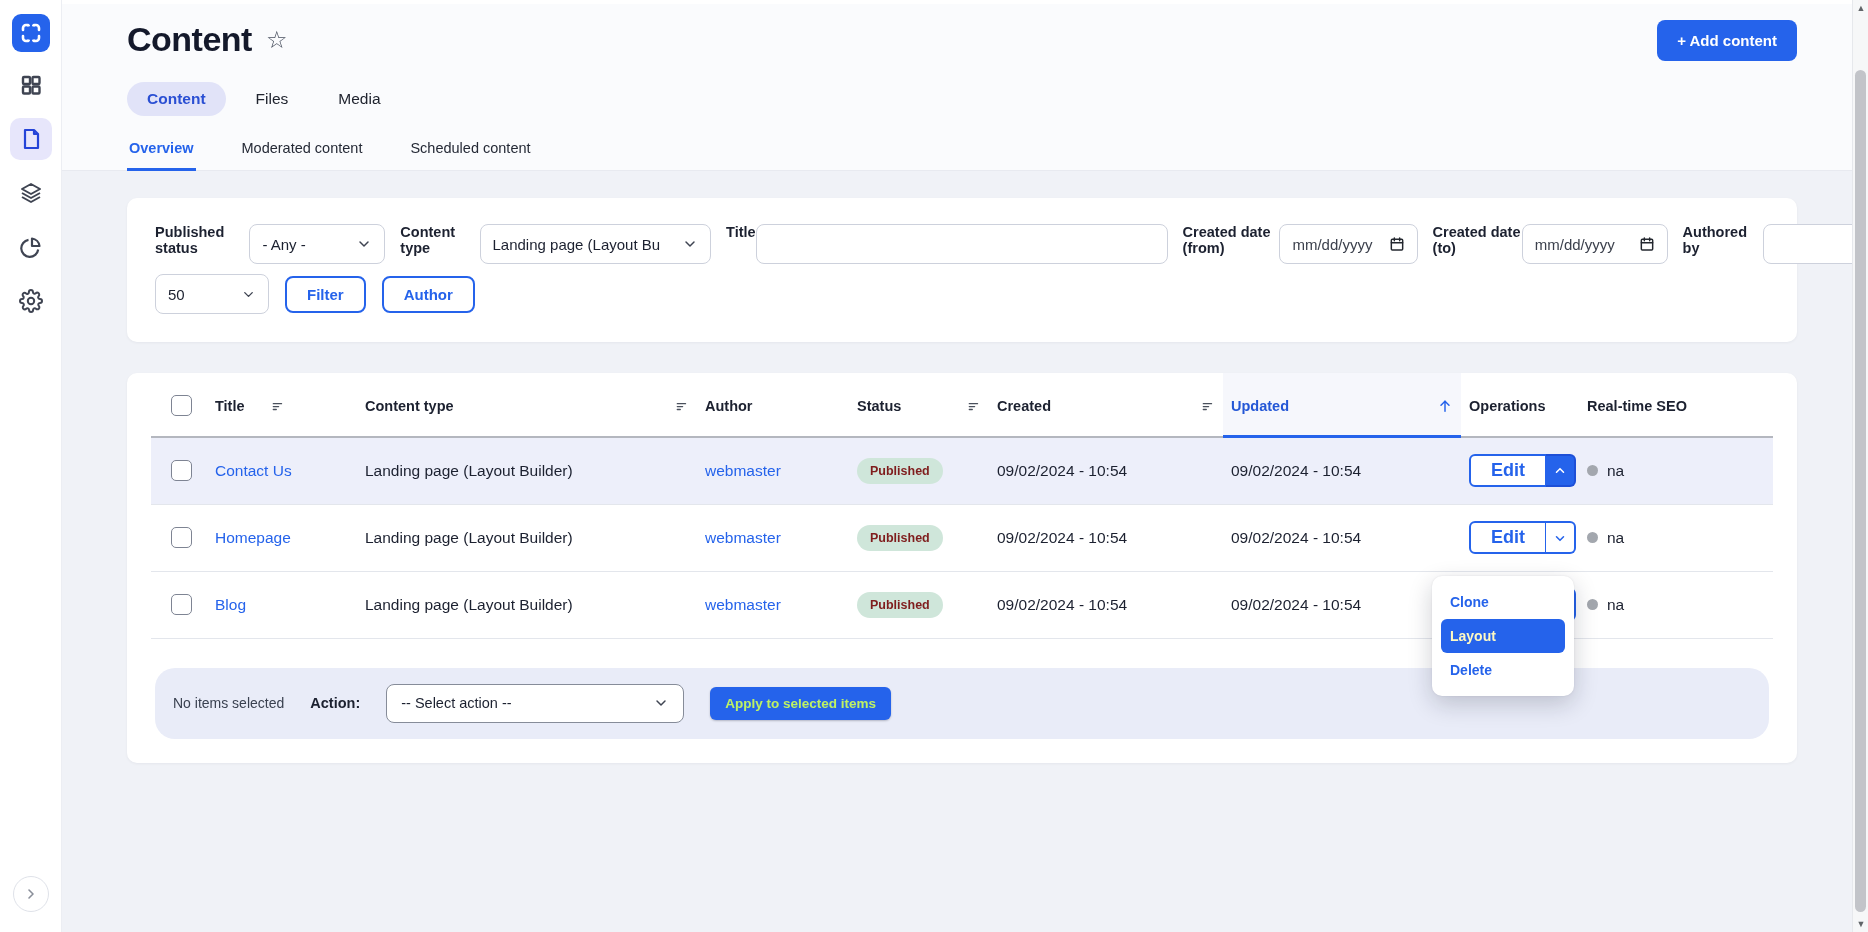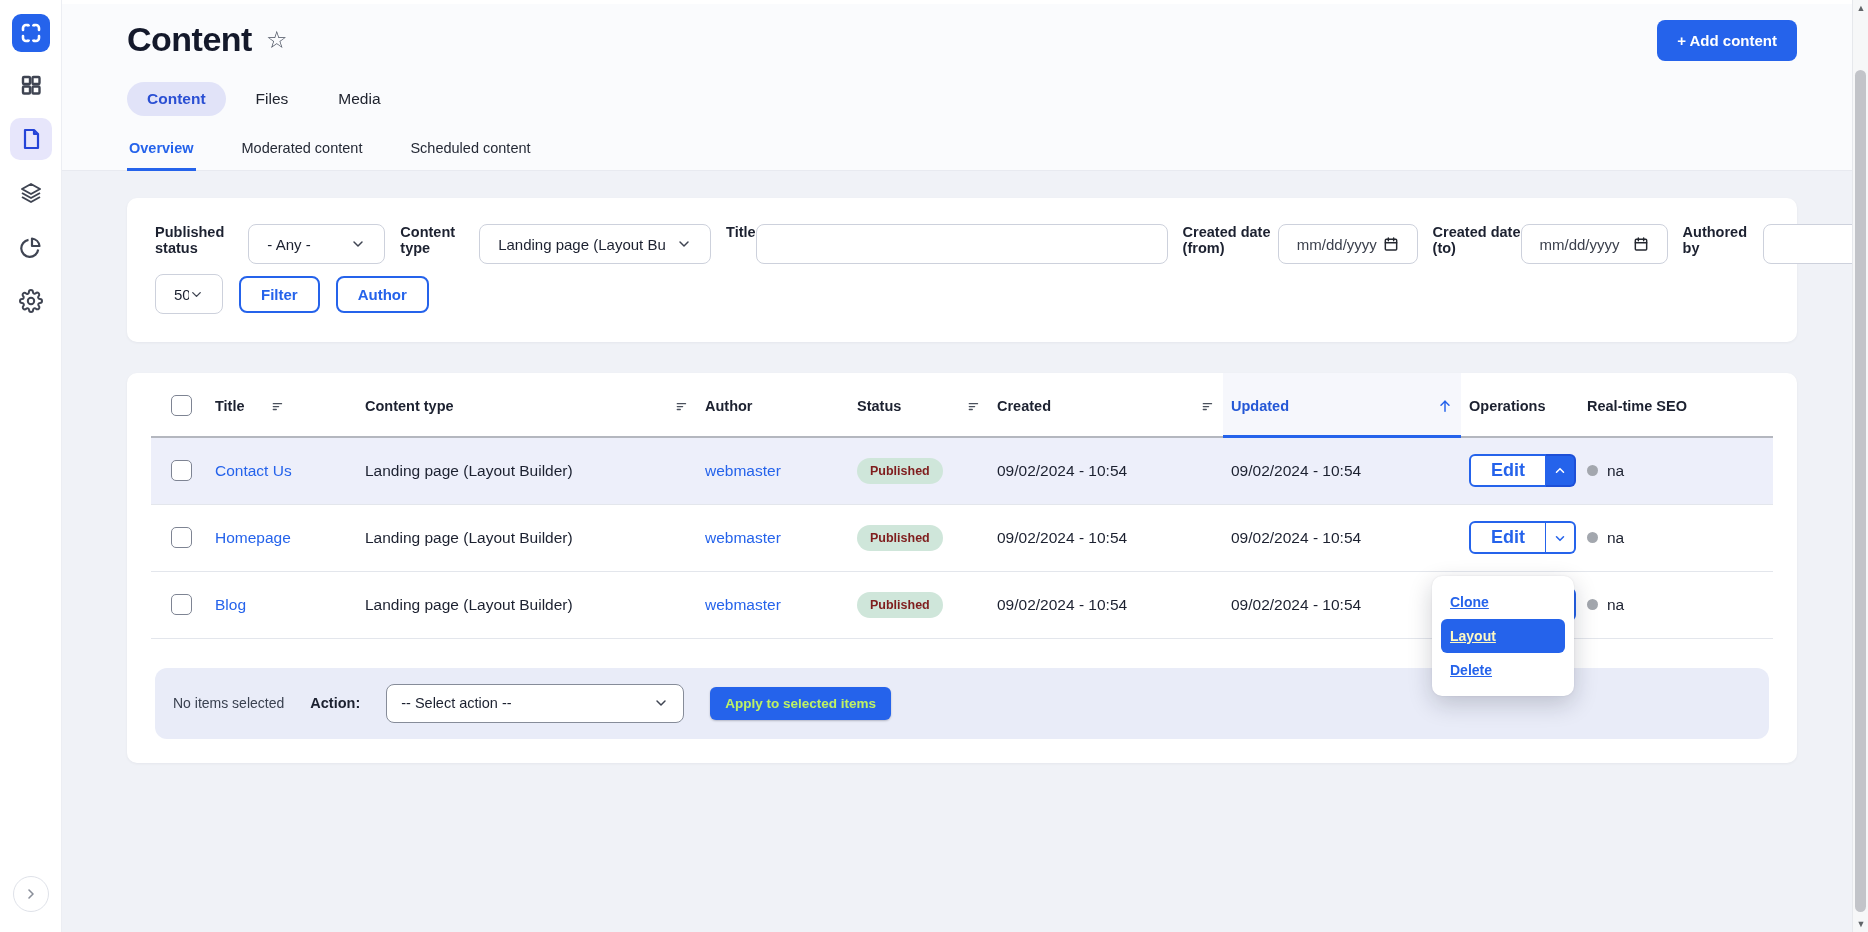--- a/index.html
+++ b/index.html
@@ -37,26 +37,26 @@
   .secondary-tabs { display:flex; gap:44px; margin-top:16px; }
   .stab { font-size:14.5px; font-weight:500; color:#252a36; padding:8px 2px 12px; border-bottom:3px solid transparent; cursor:pointer; }
   .stab.active { color:#2563eb; font-weight:600; border-bottom-color:#2563eb; }
 
   
   .card { background:#fff; border-radius:10px; box-shadow:0 1px 3px rgba(22,28,45,.05); }
   .filter-card { margin-top:27px; padding:26px 28px 28px; }
   .filter-row { display:flex; gap:15px; }
   .field { display:flex; flex-direction:row; }
   .field-label { font-size:14.5px; font-weight:600; color:#1c2130; margin-bottom:9px; }
-  .control { height:40px; border:1px solid #cdd1dc; border-radius:8px; background:#fff; display:flex; align-items:center; padding:0 18px; font-size:15px; color:#1c2130; cursor:pointer; position:relative; }
+  .control { height:40px; border:1px solid #cdd1dc; border-radius:8px; background:#fff; display:flex; align-items:center; padding:0 12px; font-size:15px; color:#1c2130; cursor:pointer; position:relative; }
   .control .val { flex:1; white-space:nowrap; overflow:hidden; }
   .control .muted { color:#3c414d; }
   .control input { border:none; outline:none; width:100%; font-family:inherit; font-size:15px; background:transparent; }
   .w-status { width:161px; } .w-ctype { width:256px; } .w-title { width:412px; }
-  .w-date { width:181px; } .w-author { width:279px; } .w-items { width:68px; }
+  .w-date { width:181px; } .w-author { width:279px; } .w-items { width:114px; }
   .items-row { display:flex; align-items:center; gap:16px; margin-top:22px; }
   .items-field { margin-right:4px; }
   .btn-outline { background:#fff; border:2px solid #2563eb; color:#2563eb; border-radius:8px; font-family:inherit; font-size:15px; font-weight:600; padding:8px 20px; cursor:pointer; }
 
   
   .table-card { margin-top:31px; padding:0 24px 24px; }
   table { width:100%; border-collapse:collapse; table-layout:fixed; }
   col.c-check{width:56px;} col.c-title{width:150px;} col.c-ctype{width:340px;} col.c-author{width:152px;}
   col.c-status{width:140px;} col.c-created{width:234px;} col.c-updated{width:238px;} col.c-ops{width:118px;}
   thead th { text-align:left; font-size:14.5px; font-weight:600; color:#1c2130; padding:22px 8px 20px; }
@@ -74,25 +74,25 @@
   .seo-dot { width:11px; height:11px; border-radius:50%; background:#a3a7ae; }
 
   
   .split-btn { display:inline-flex; height:33px; }
   .split-edit { background:#fff; border:2px solid #2563eb; border-right:1px solid #2563eb; border-radius:6px 0 0 6px; color:#2563eb; font-size:18px; font-weight:600; font-family:inherit; padding:0 20px; cursor:pointer; }
   .split-toggle { width:30px; border:2px solid #1d4fd7; border-left:none; border-radius:0 6px 6px 0; background:#2563eb; display:flex; align-items:center; justify-content:center; cursor:pointer; }
   .split-toggle.closed { background:#fff; border-color:#2563eb; }
 
   
   .dropdown { position:absolute; left:1432px; top:576px; width:142px; background:#fff; border-radius:10px; box-shadow:0 8px 24px rgba(15,20,40,.20), 0 0 2px rgba(15,20,40,.10); padding:9px 9px; z-index:55; }
-  .dd-item { font-size:14px; font-weight:600; color:#2563eb; padding:9px 9px; border-radius:6px; cursor:pointer;text-decoration:underline; }
+  .dd-item { font-size:14px; font-weight:600; color:#2563eb; padding:9px 9px; border-radius:6px; cursor:pointer; }
   .dd-item.highlight { background:#2563eb; color:#fef9c3; }
 
   
-  .actions-bar { margin:29px 4px 0; background:#e9ecf8; border-radius:12px; height:71px; display:flex; align-items:center; padding:0 18px; gap:26px; }
+  .actions-bar { margin:29px 4px 0; background:#e9ecf8; border-radius:20px; height:71px; display:flex; align-items:center; padding:0 18px; gap:26px; }
   .actions-status { font-size:14px; color:#3a4150; }
   .actions-label { font-size:14.5px; font-weight:700; color:#1c2130; }
   .actions-select { width:298px; height:39px; background:#fff; border:1px solid #868c99; border-radius:8px; display:flex; align-items:center; padding:0 14px; font-size:14.5px; color:#1c2130; cursor:pointer; }
   .btn-apply { background:#2563eb; color:#bef264; border:none; border-radius:6px; font-family:inherit; font-size:13.5px; font-weight:600; padding:9px 15px; cursor:pointer; box-shadow:0 1px 2px rgba(20,25,45,.25); }
 
   svg { display:block; }
   .icon-right { margin-left:auto; }
 </style>
 </head>
 <body>

